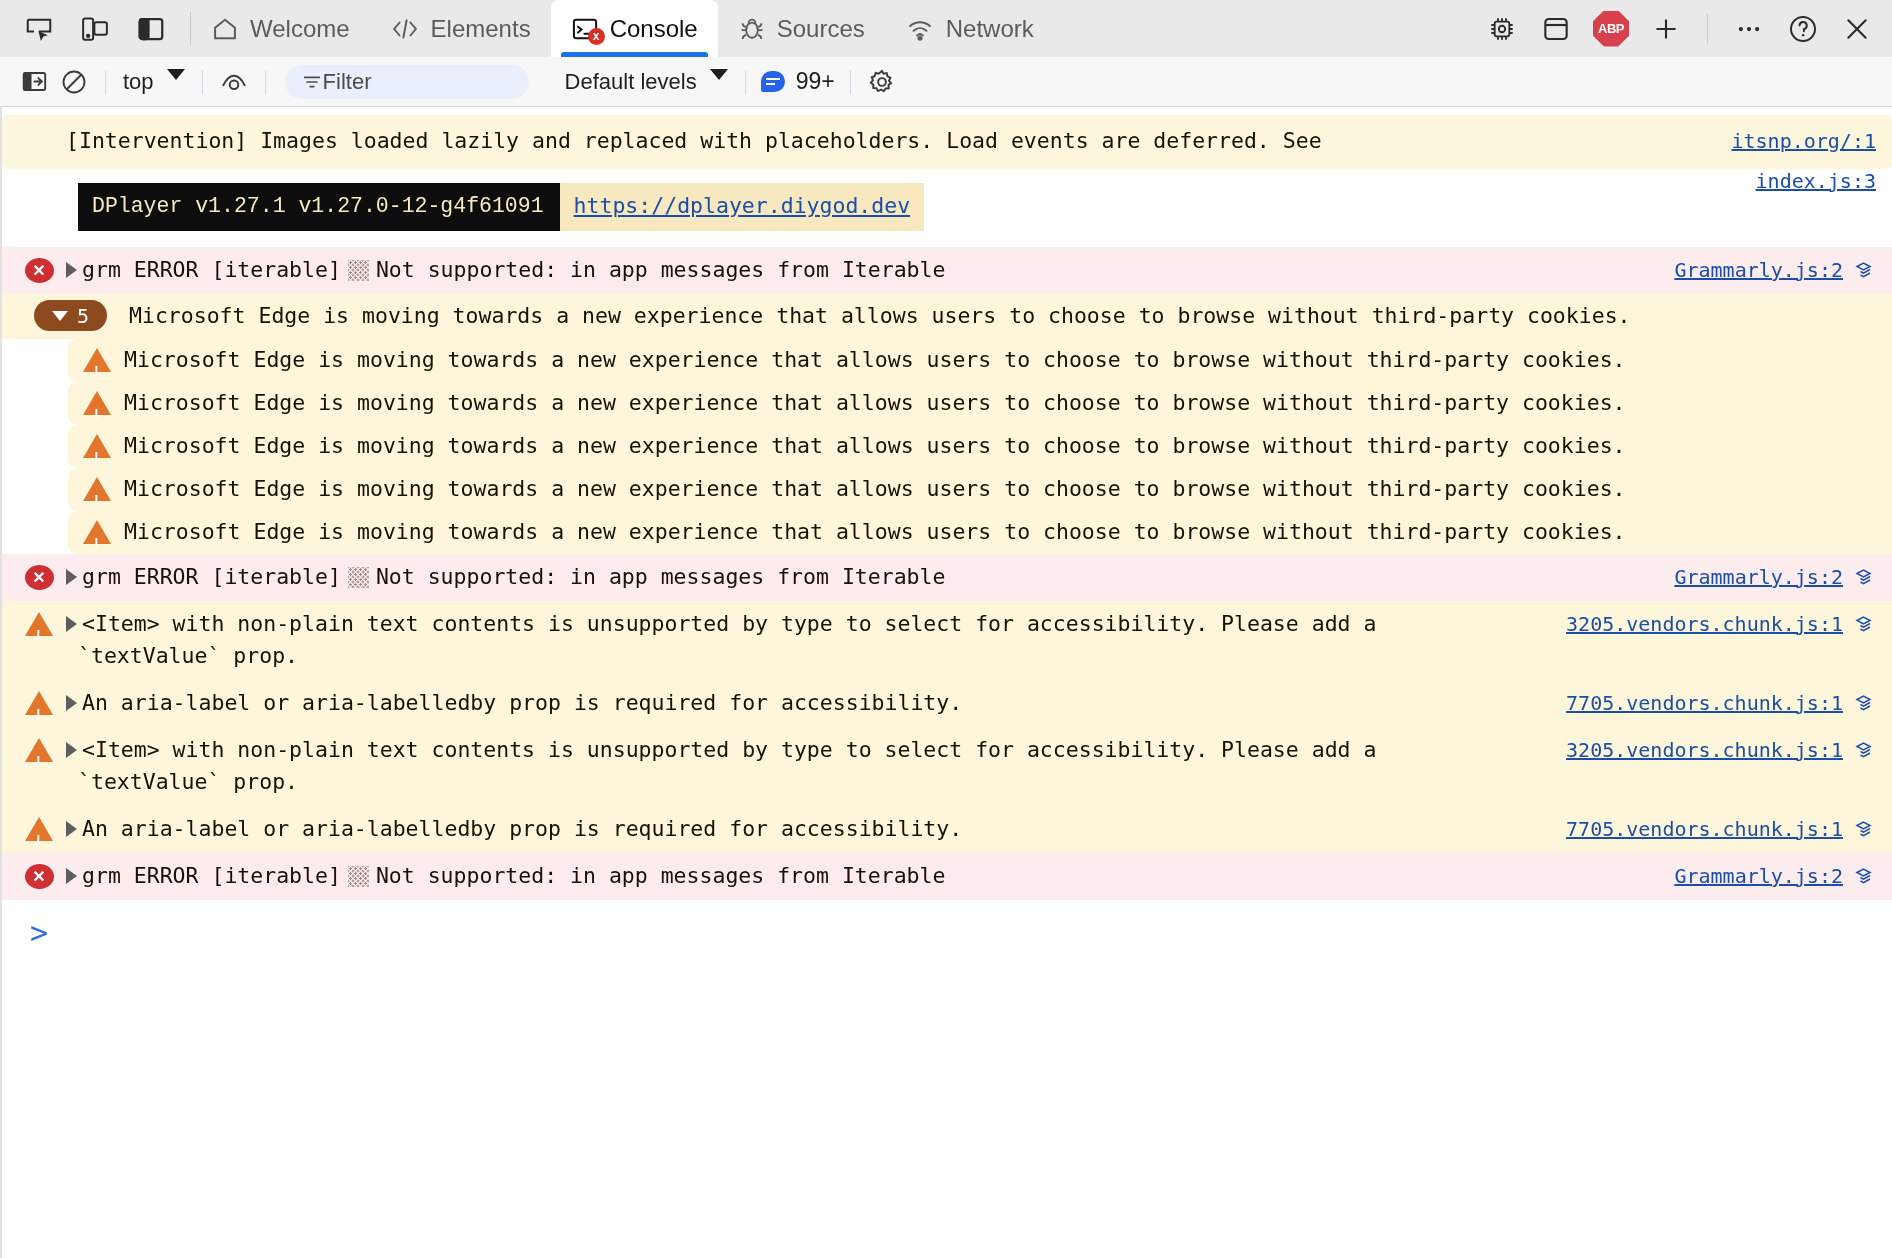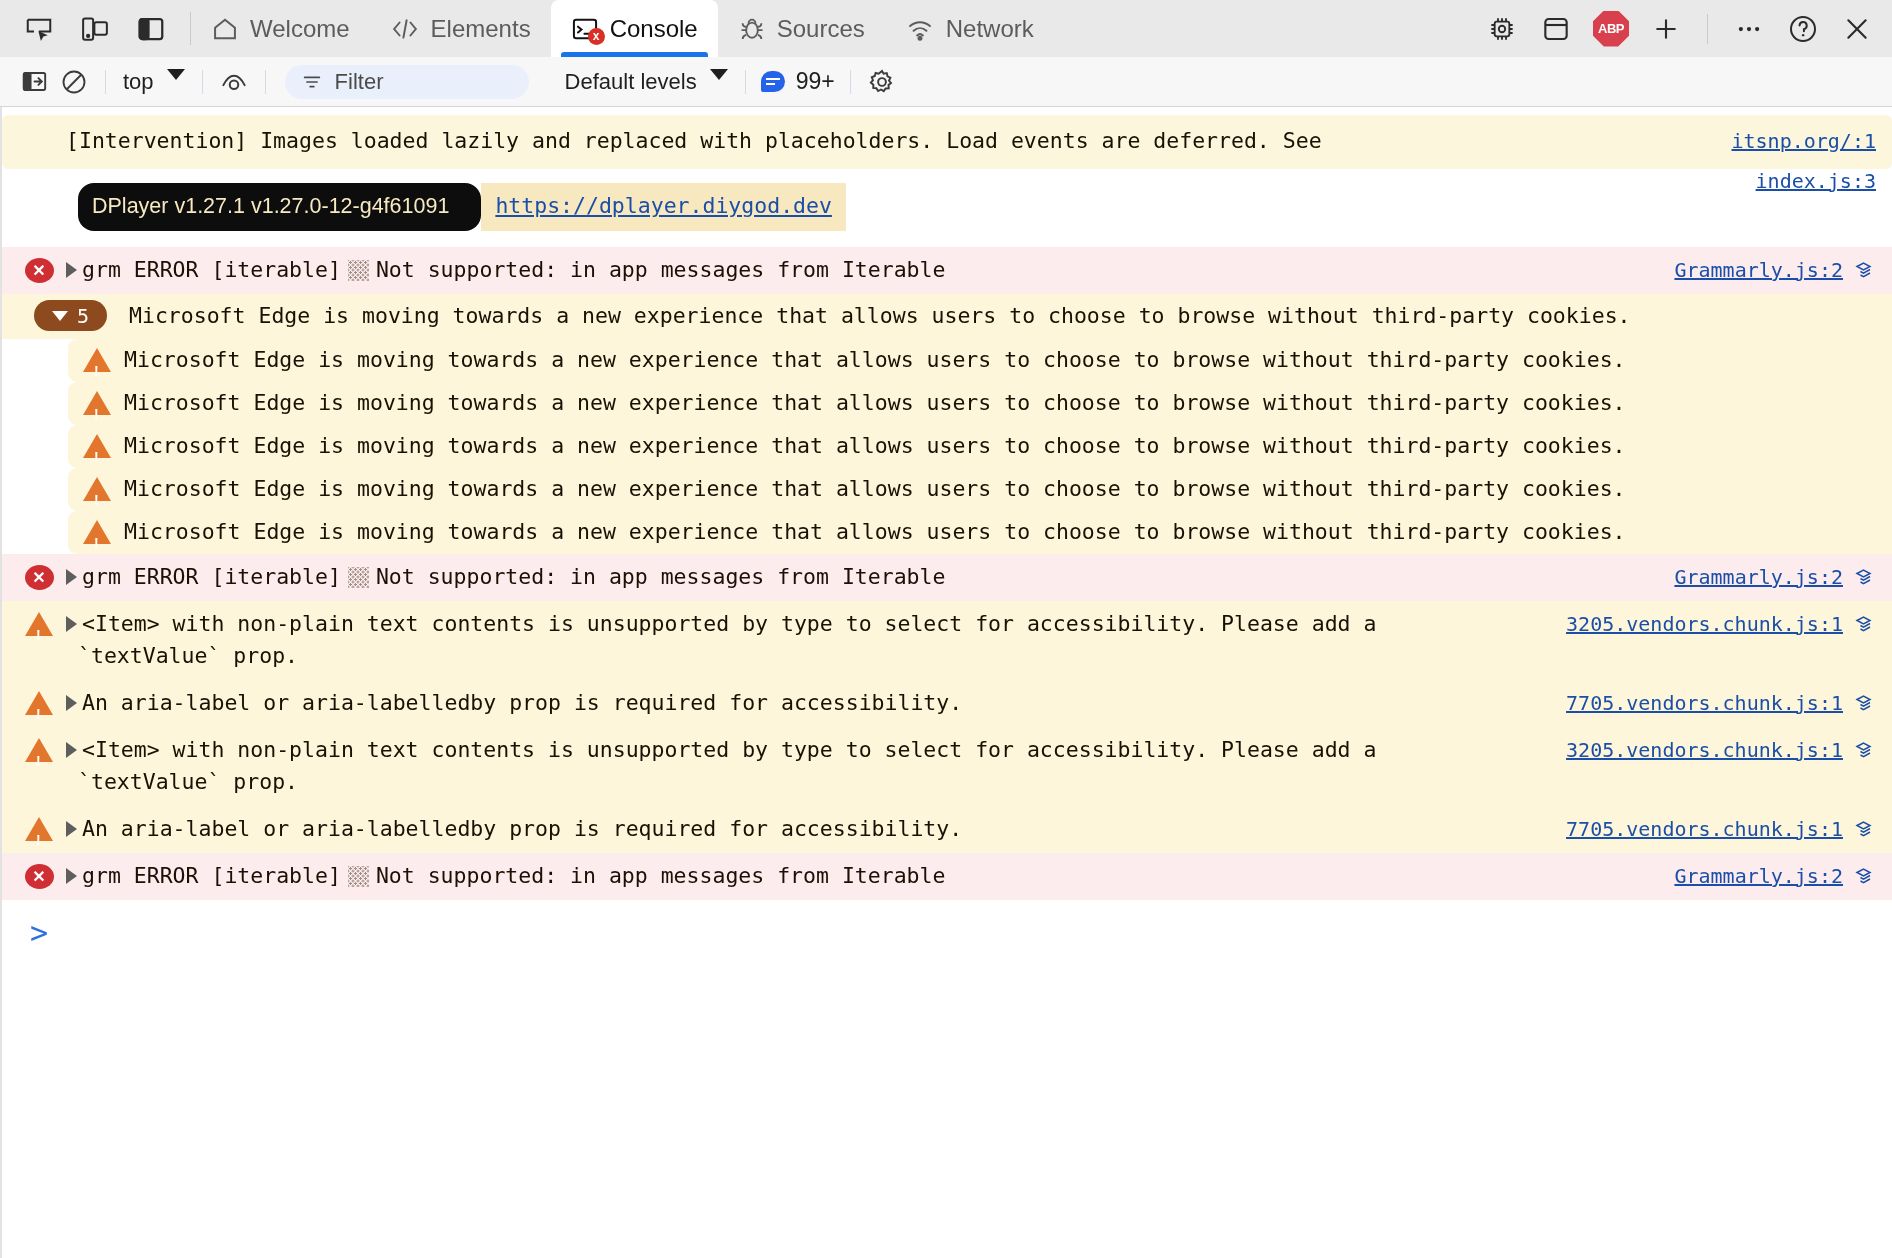--- a/index.html
+++ b/index.html
@@ -100,21 +100,21 @@
     font-size: 22px; color: #1f1f1f;
     padding: 0 6px; cursor: pointer; white-space: nowrap;
   }
   .caret {
     width: 0; height: 0;
     border-left: 9px solid transparent;
     border-right: 9px solid transparent;
     border-top: 11px solid #1f1f1f;
   }
   .fb-filter {
-    display: flex; align-items: center; gap: 12px;
+    display: flex; align-items: center; 
     background: #eaf0fb;
     border-radius: 18px;
     height: 34px;
     width: 244px;
     padding: 0 16px;
     margin: 0 8px;
     cursor: text;
   }
   .fb-filter .ph { font-size: 22px; color: #4b4b4b; }
   .badge-msgs {
@@ -175,25 +175,24 @@
   }
 
   
   .r-dplayer {
     padding: 14px 0 16px 0;
     align-items: center;
   }
   .r-dplayer .txt { padding-left: 76px; display: flex; align-items: stretch; }
   .dp-black {
     background: #0d0d0d; color: #f7e9c0;
-    font-family: Liberation Sans, sans-serif;
+    font-family: Liberation Mono, monospace;
     font-size: 21.5px;
-    padding: 7px 32px 9px 14px;
+    padding: 7px 16px 9px 14px;
     white-space: nowrap;
-    border-radius: 16px;
   }
   .dp-link {
     background: #f7e8c0;
     padding: 7px 14px 9px 14px;
     white-space: nowrap;
   }
   .dp-link span { color: #1a4ea8; text-decoration: underline; }
 
   
   .r-error { background: #fdecee; padding: 7px 0 8px 0; }

